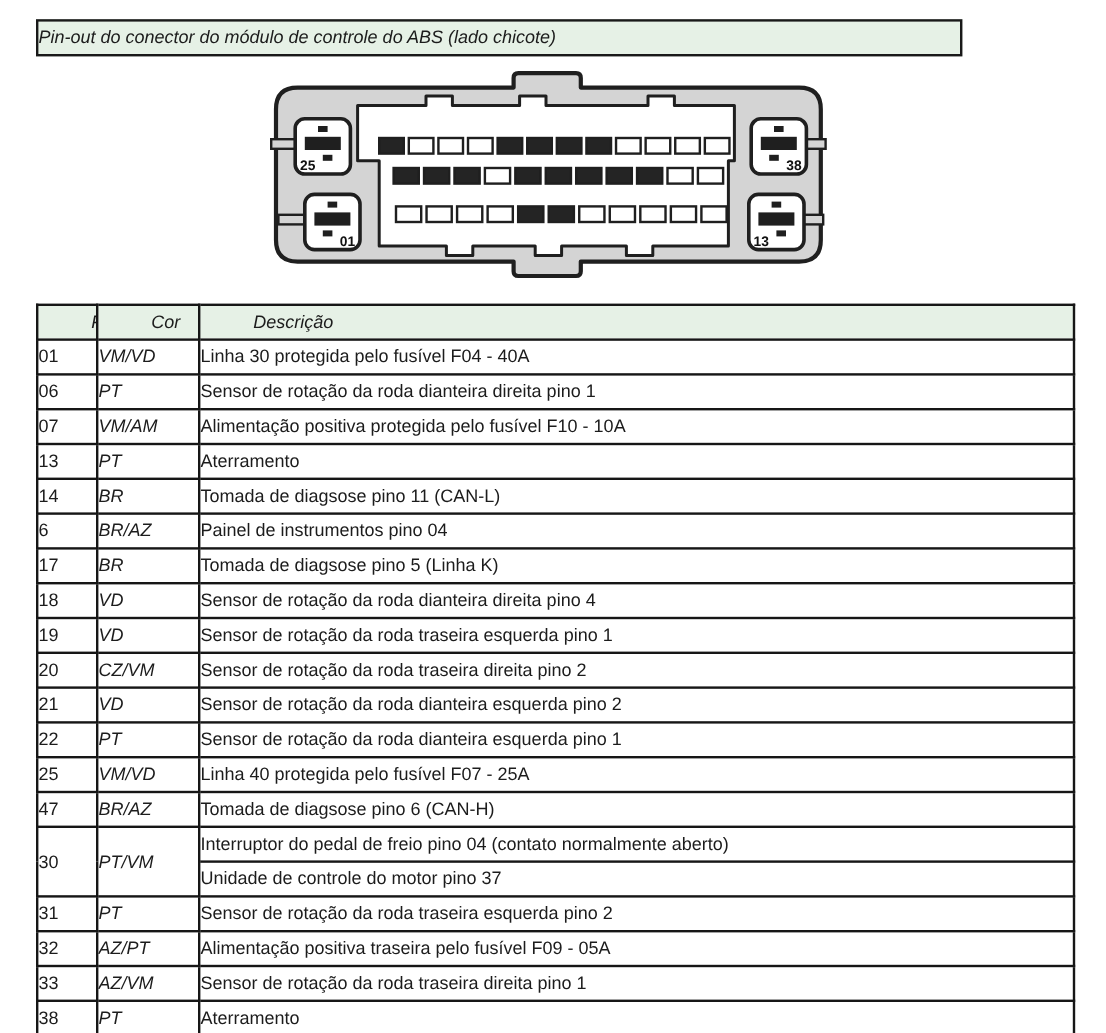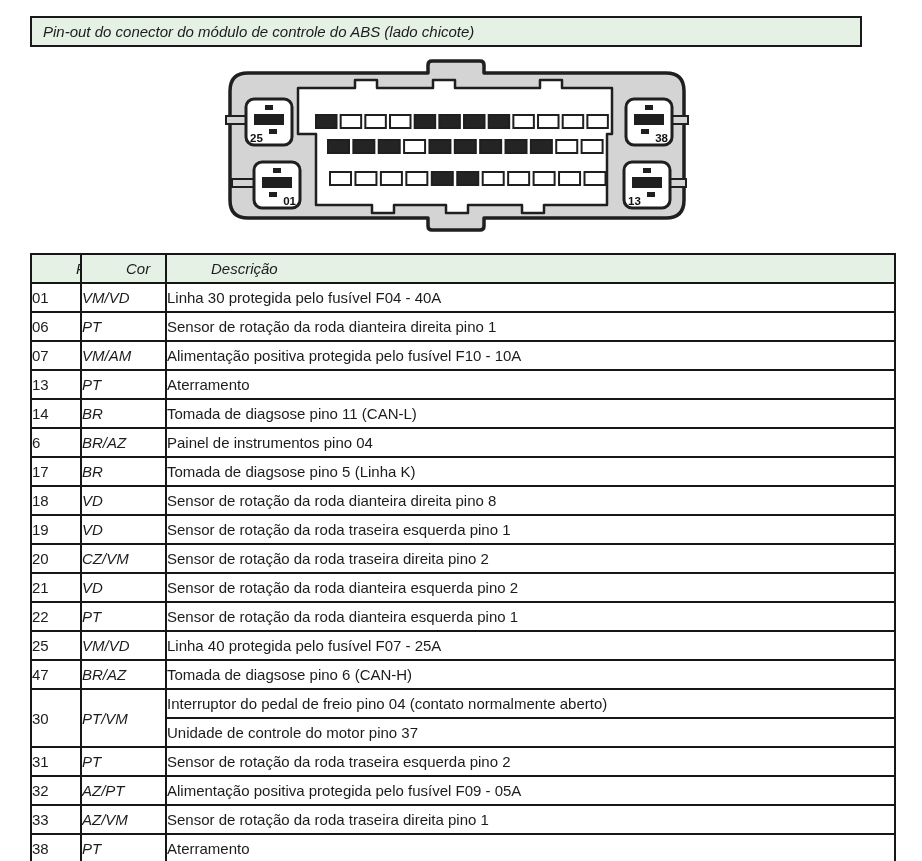--- a/index.html
+++ b/index.html
@@ -15,29 +15,28 @@
   .page {
     position: relative;
     width: 922px;
     height: 861px;
     overflow: hidden;
   }
   .title-box {
     position: absolute;
     left: 30px;
     top: 16px;
-    width: 832px;
+    width: 772px;
     height: 31px;
     box-sizing: border-box;
     border: 2px solid #191919;
     background: var(--green-bg, #e6f1e6);
     font-style: italic;
     font-size: 15px;
     line-height: 27px;
-    padding-left: 11px;
     white-space: nowrap;
   }
   .connector-wrap {
     position: absolute;
     left: 222px;
     top: 59px;
     width: 470px;
     height: 174px;
   }
   table.pinout {
@@ -220,21 +219,21 @@
           <td class="desc-cell">Painel de instrumentos pino 04</td>
         </tr>
         <tr>
           <td class="pino-cell" rowspan="1">17</td>
           <td class="cor-cell" rowspan="1">BR</td>
           <td class="desc-cell">Tomada de diagsose pino 5 (Linha K)</td>
         </tr>
         <tr>
           <td class="pino-cell" rowspan="1">18</td>
           <td class="cor-cell" rowspan="1">VD</td>
-          <td class="desc-cell">Sensor de rotação da roda dianteira direita pino 8</td>
+          <td class="desc-cell">Sensor de rotação da roda dianteira direita pino 4</td>
         </tr>
         <tr>
           <td class="pino-cell" rowspan="1">19</td>
           <td class="cor-cell" rowspan="1">VD</td>
           <td class="desc-cell">Sensor de rotação da roda traseira esquerda pino 1</td>
         </tr>
         <tr>
           <td class="pino-cell" rowspan="1">20</td>
           <td class="cor-cell" rowspan="1">CZ/VM</td>
           <td class="desc-cell">Sensor de rotação da roda traseira direita pino 2</td>
@@ -268,21 +267,21 @@
           <td class="desc-cell">Unidade de controle do motor pino 37</td>
         </tr>
         <tr>
           <td class="pino-cell" rowspan="1">31</td>
           <td class="cor-cell" rowspan="1">PT</td>
           <td class="desc-cell">Sensor de rotação da roda traseira esquerda pino 2</td>
         </tr>
         <tr>
           <td class="pino-cell" rowspan="1">32</td>
           <td class="cor-cell" rowspan="1">AZ/PT</td>
-          <td class="desc-cell">Alimentação positiva protegida pelo fusível F09 - 05A</td>
+          <td class="desc-cell">Alimentação positiva traseira pelo fusível F09 - 05A</td>
         </tr>
         <tr>
           <td class="pino-cell" rowspan="1">33</td>
           <td class="cor-cell" rowspan="1">AZ/VM</td>
           <td class="desc-cell">Sensor de rotação da roda traseira direita pino 1</td>
         </tr>
         <tr>
           <td class="pino-cell" rowspan="1">38</td>
           <td class="cor-cell" rowspan="1">PT</td>
           <td class="desc-cell">Aterramento</td>

